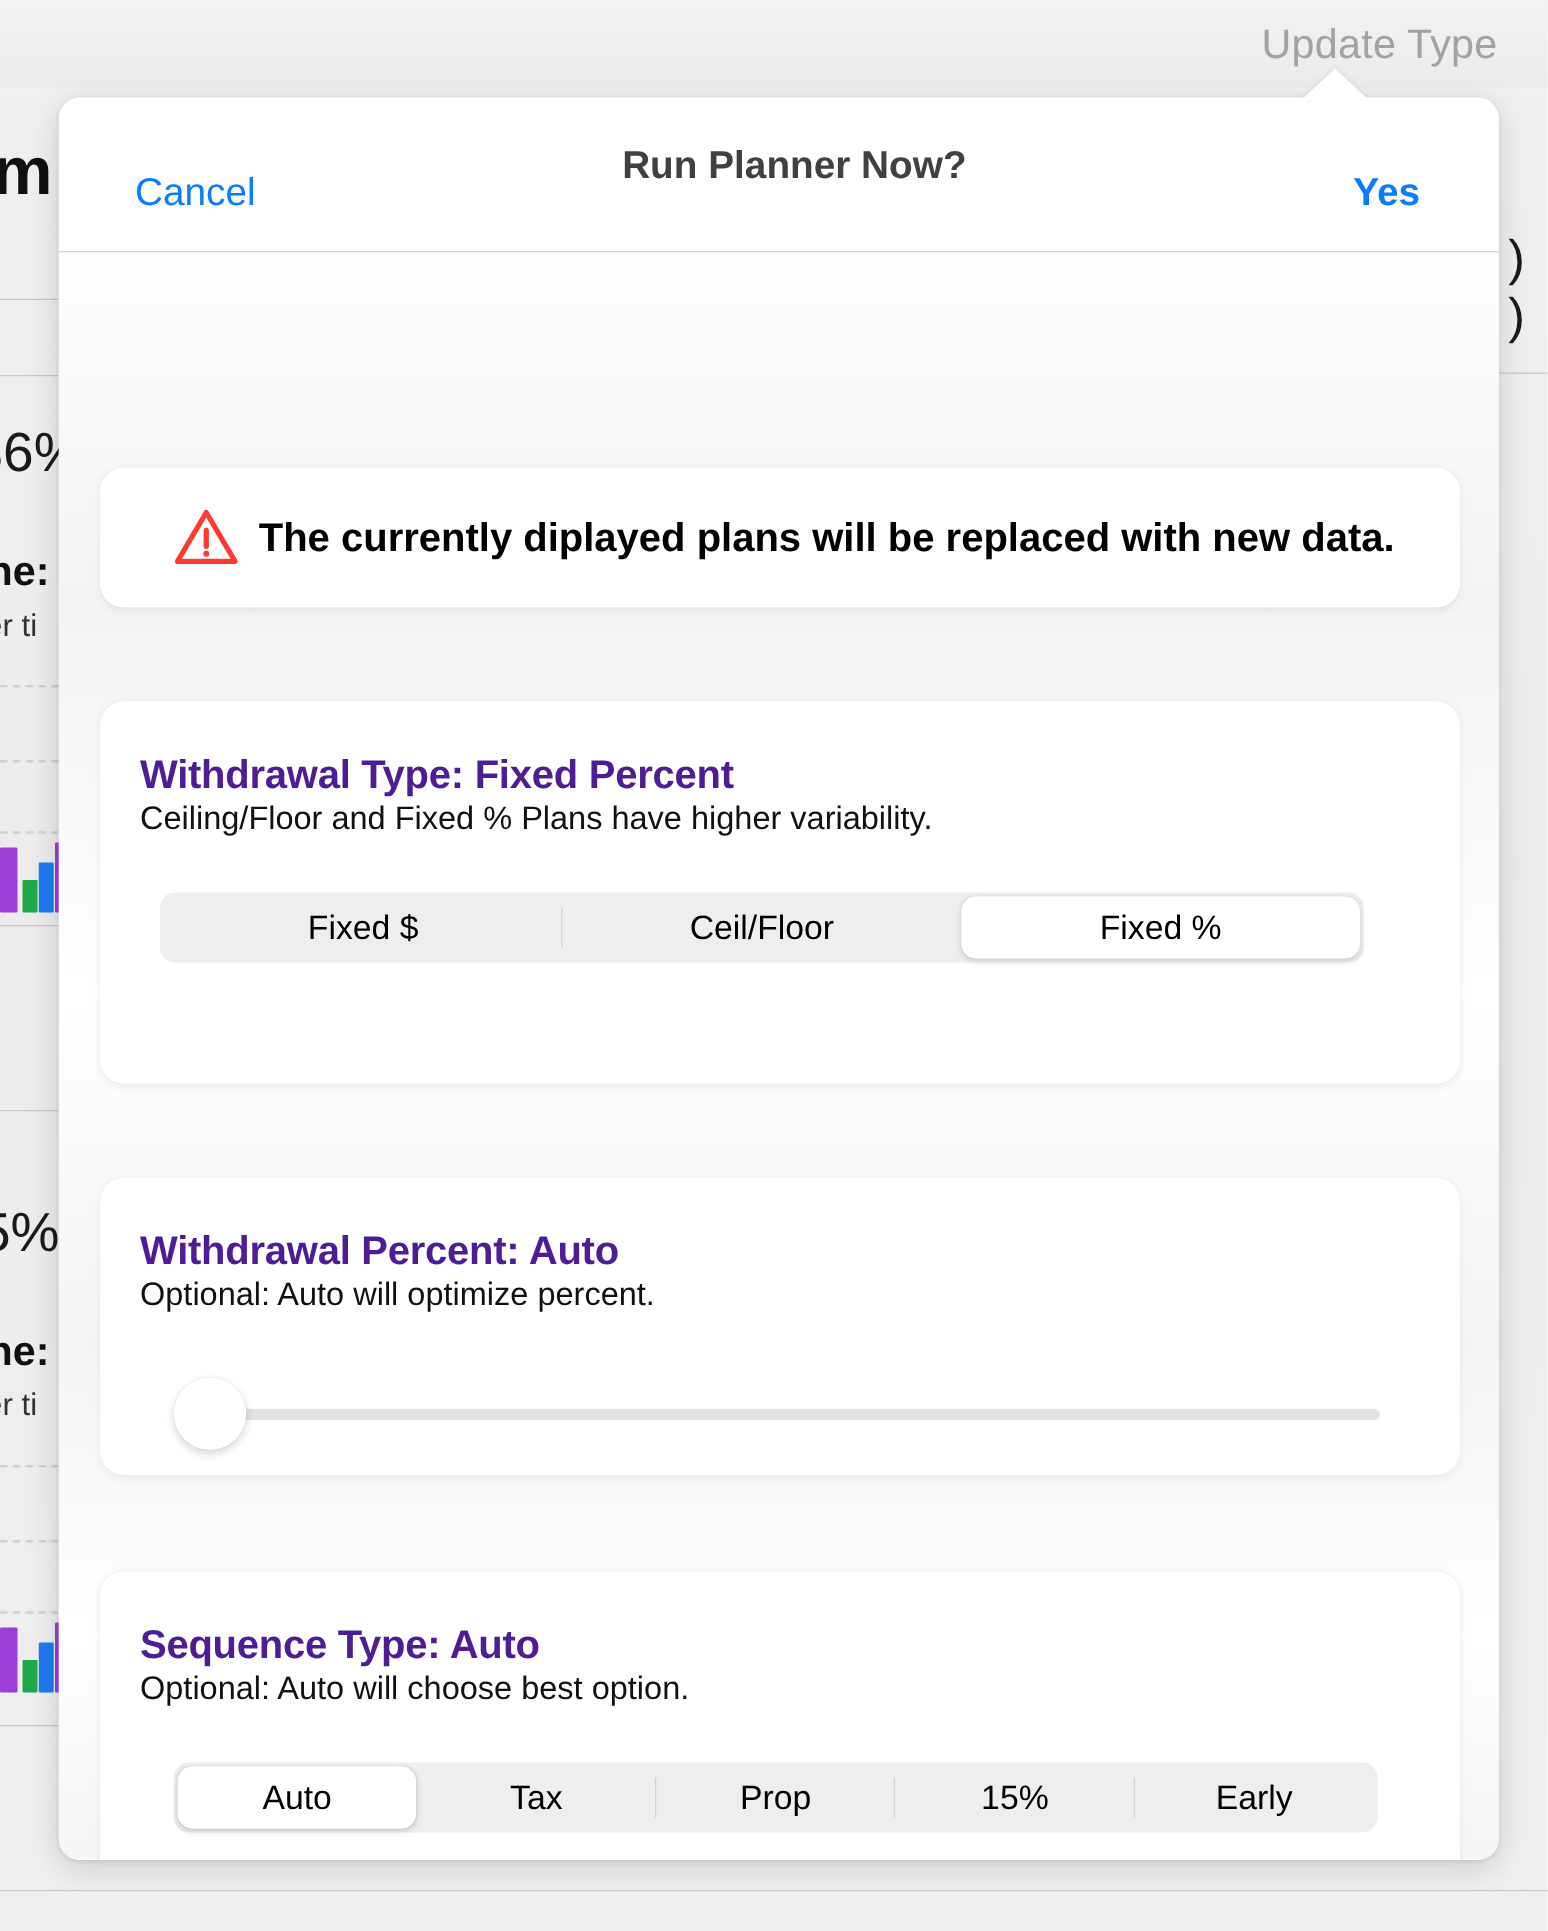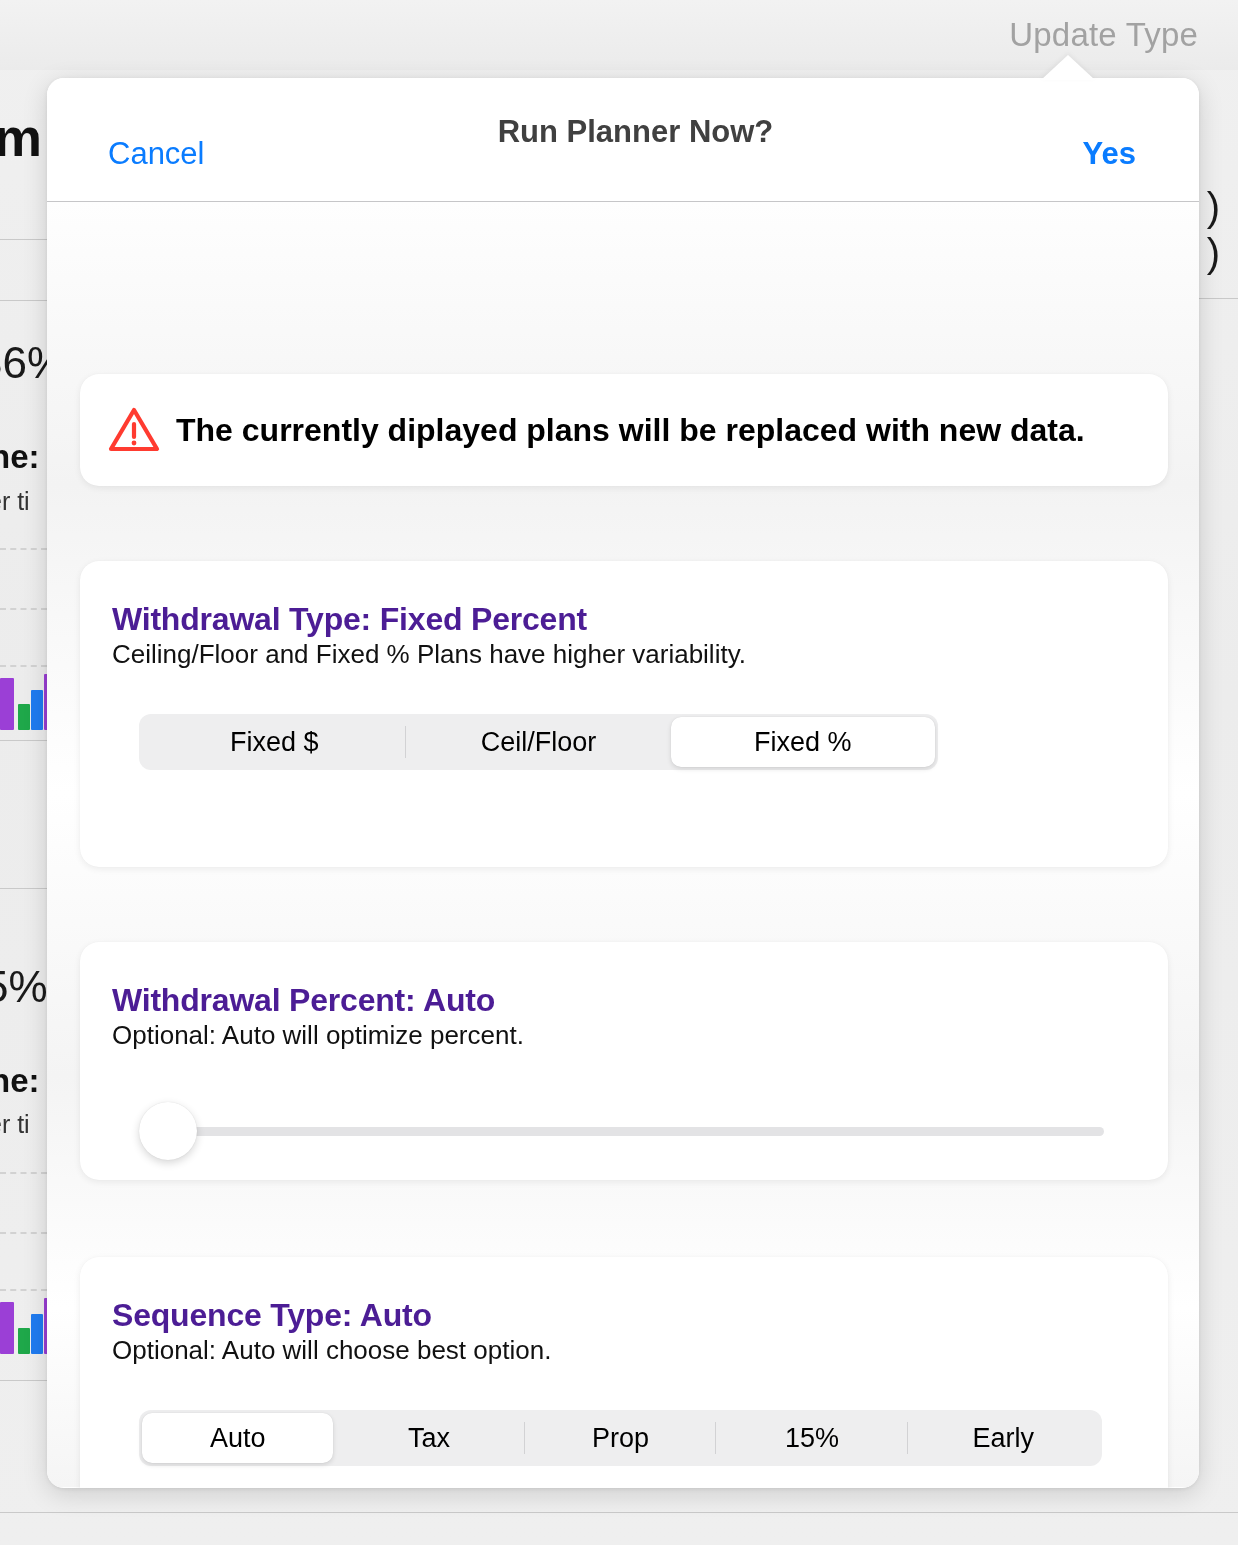--- a/index.html
+++ b/index.html
@@ -174,20 +174,21 @@
     box-shadow: 0 2px 7px rgba(0,0,0,.07), 0 0 1px rgba(0,0,0,.05);
   }
 
   
   #card-warning { top: 172px; height: 112px; }
   .warn-inner {
     display: flex;
     align-items: center;
     height: 100%;
     padding-left: 28px;
+    margin-left: 31px;
   }
   .warn-icon { width: 54px; height: 48px; flex: 0 0 54px; }
   .warn-text {
     font-size: 32px;
     font-weight: bold;
     color: #000;
     margin-left: 14px;
     white-space: nowrap;
   }
 
@@ -213,38 +214,39 @@
   .segmented {
     position: relative;
     margin: 44px auto 0 auto;
     height: 56px;
     background: #eeeeef;
     border-radius: 12px;
     display: flex;
     align-items: stretch;
     padding: 3px;
   }
-  #seg-withdrawal-type { width: 799px; margin-left: 27px; }
+  #seg-withdrawal-type { width: 963px; margin-left: 16px; }
   #seg-sequence-type   { width: 963px; margin-left: 27px; }
 
   .seg {
     flex: 1 1 0;
     position: relative;
     display: flex;
     align-items: center;
     justify-content: center;
     font-size: 27px;
     color: #000;
     cursor: pointer;
     border-radius: 10px;
     white-space: nowrap;
   }
   .seg.selected {
     background: #ffffff;
     box-shadow: 0 2px 5px rgba(0,0,0,.12), 0 0 1px rgba(0,0,0,.12);
+    border-radius: 12px;
   }
   .seg .divider {
     position: absolute;
     right: 0;
     top: 9px;
     bottom: 9px;
     width: 1px;
     background: #d2d2d4;
   }
 

